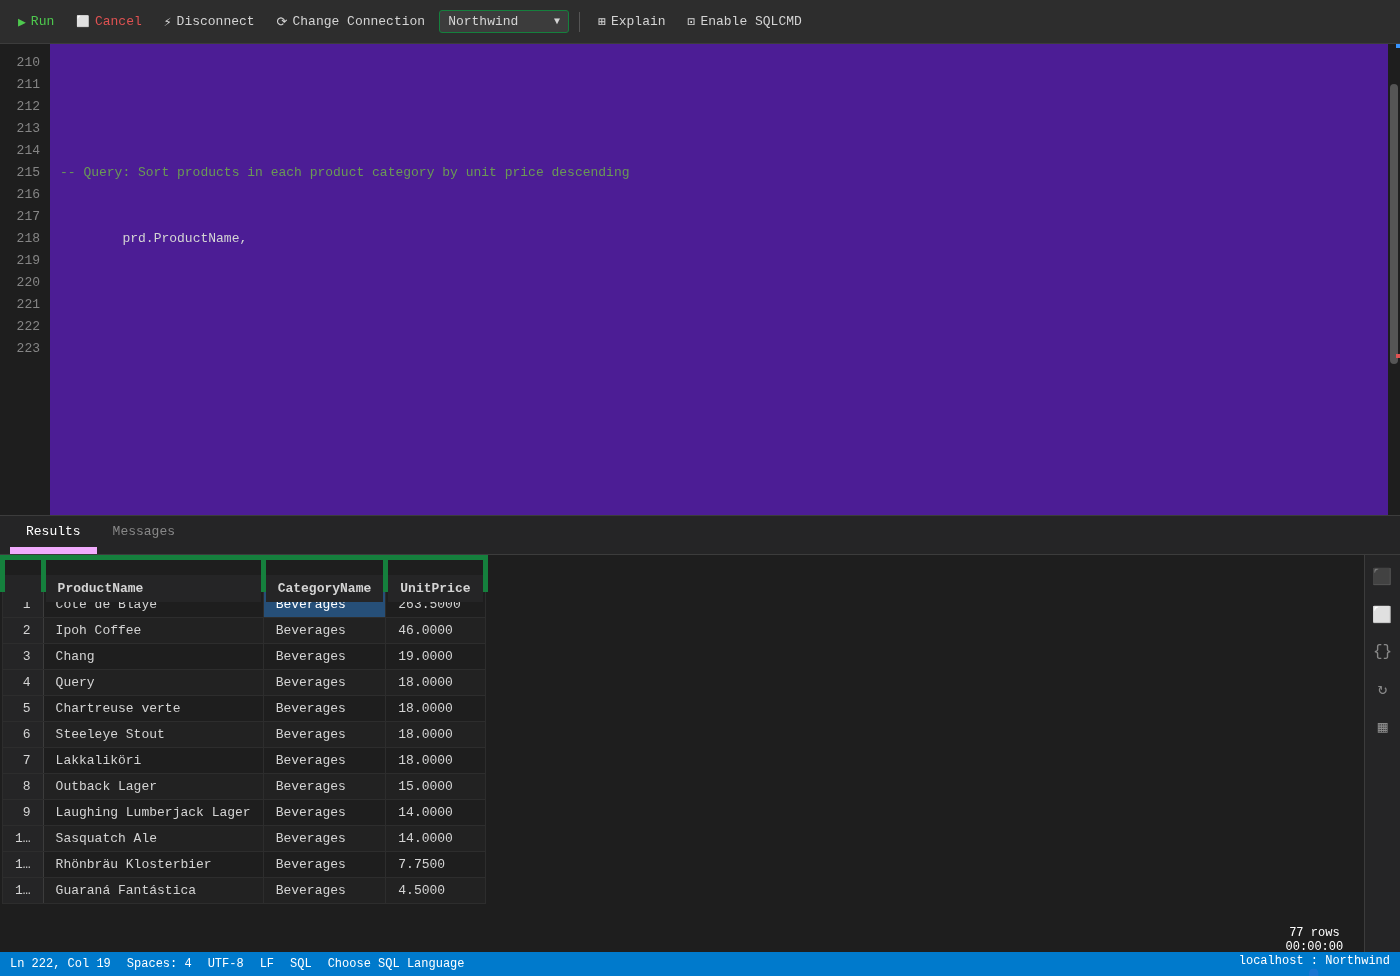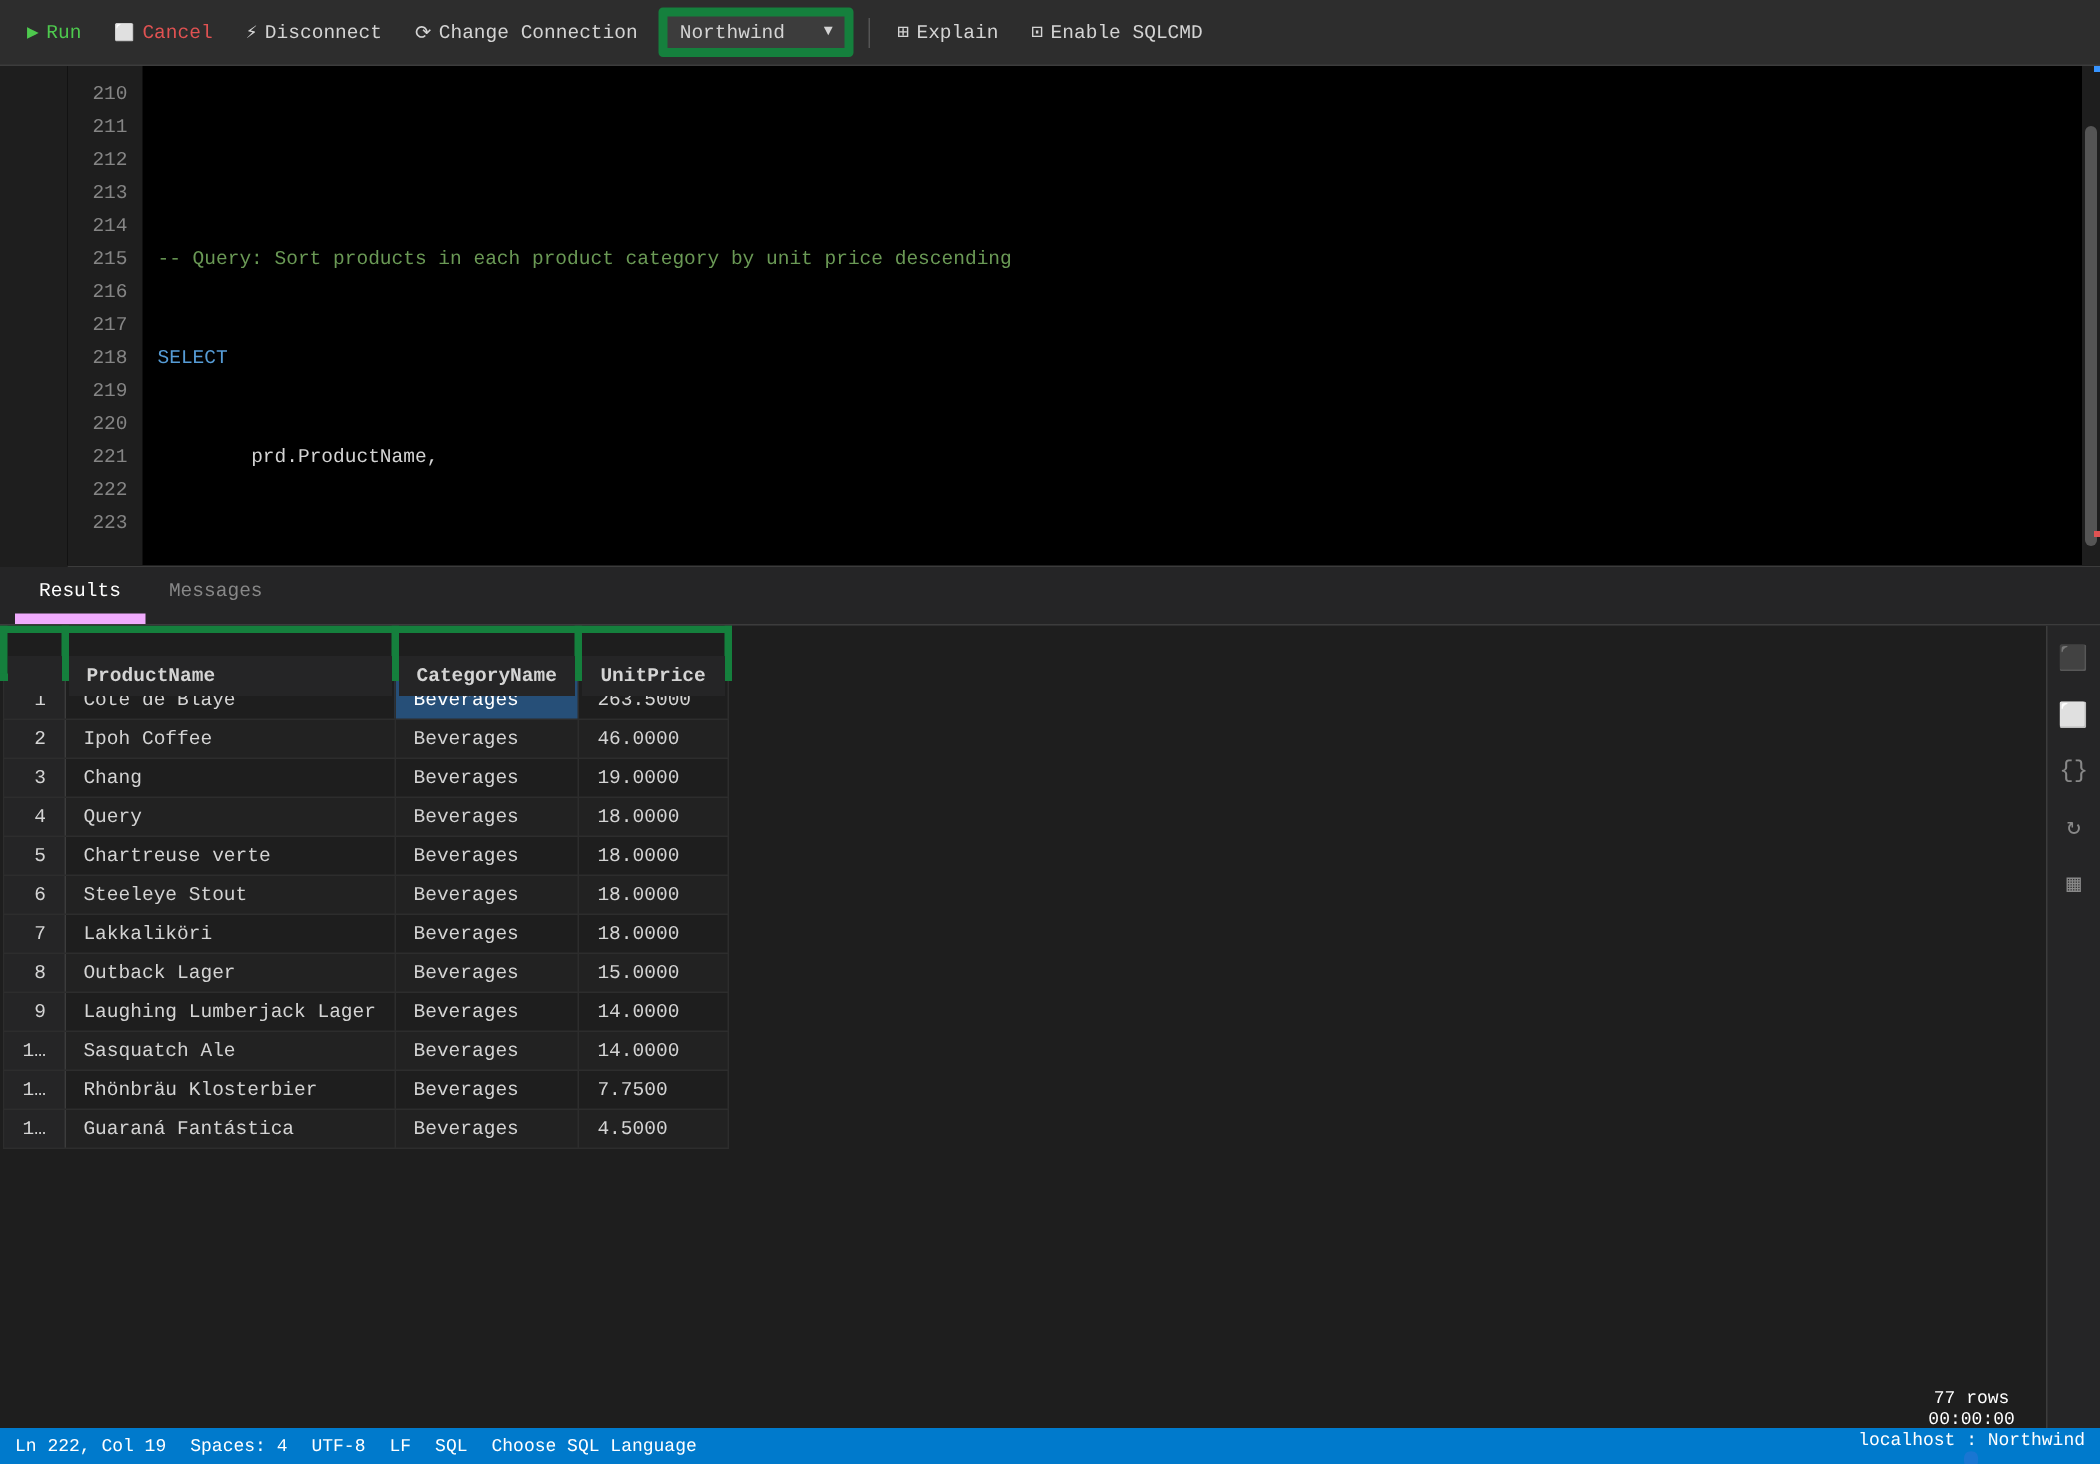--- a/index.html
+++ b/index.html
@@ -43,21 +43,21 @@
       height: 20px;
       background: #555;
       margin: 0 4px;
     }
     .run-btn { color: #4ec94e; }
     .cancel-btn { color: #e05252; }
     .db-selector {
       display: flex;
       align-items: center;
       background: #3c3c3c;
-      border: 6px solid #15803d;
+      border: 1px solid #15803d;
       border-radius: 3px;
       padding: 3px 8px;
       color: #d4d4d4;
       font-size: 13px;
       font-family: inherit;
       cursor: pointer;
       gap: 8px;
       min-width: 130px;
     }
     .db-selector .chevron { font-size: 10px; margin-left: auto; }
@@ -73,27 +73,26 @@
     
     #main-content {
       display: flex;
       flex-direction: column;
       flex: 1;
       overflow: hidden;
     }
 
     
     #code-editor {
-      background: #000000;
-      flex-shrink: 0;
-      height: 334px;
+      background: #4c1d95;
+      flex-shrink: 0;
+      height: 472px;
       overflow: hidden;
       position: relative;
       border-bottom: 1px solid #3c3c3c;
-      margin-left: 45px;
     }
 
     .code-lines {
       display: flex;
       height: 100%;
       overflow: hidden;
     }
 
     .line-numbers {
       background: #1e1e1e;
@@ -338,21 +337,20 @@
           <div>218</div>
           <div>219</div>
           <div>220</div>
           <div>221</div>
           <div>222</div>
           <div>223</div>
         </div>
         <div class="code-content">
           <span class="code-line">&nbsp;</span>
           <span class="code-line comment">-- Query: Sort products in each product category by unit price descending</span>
-          <span class="code-line"><span class="kw">SELECT</span></span>
           <span class="code-line">        <span class="plain">prd.ProductName,</span></span>
           
           
           
           
           
           
           
           
           

